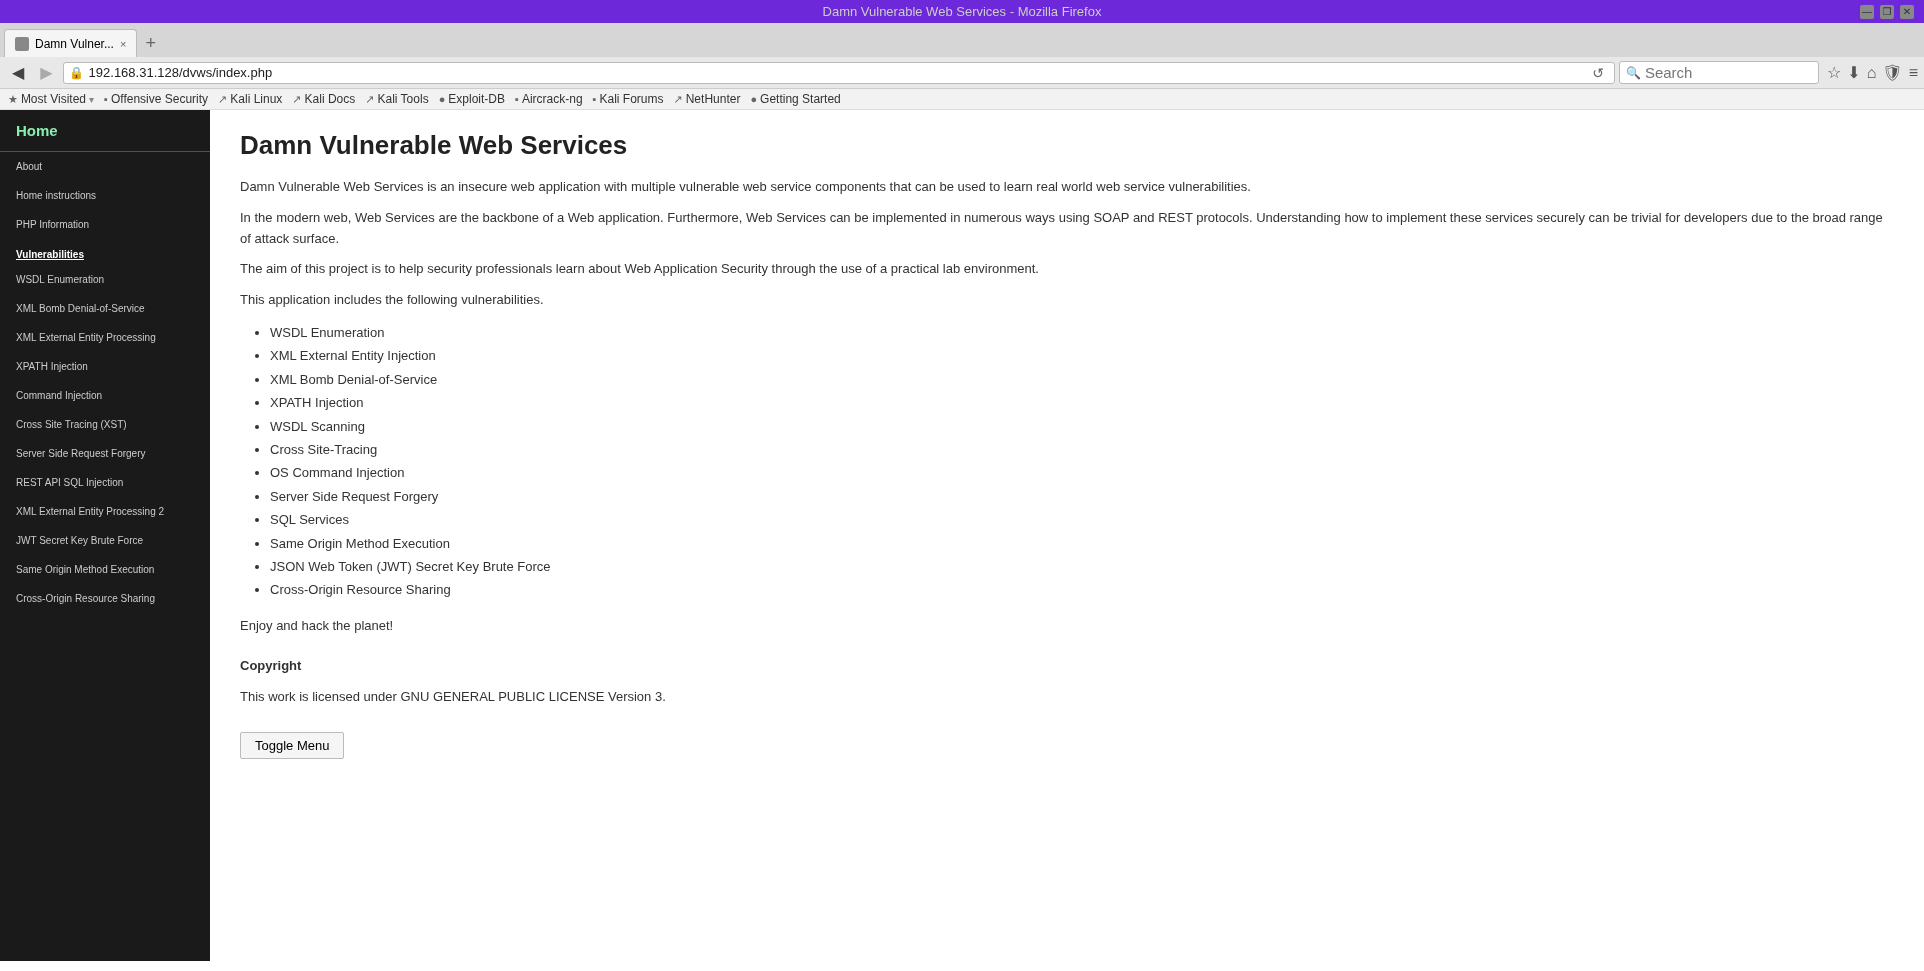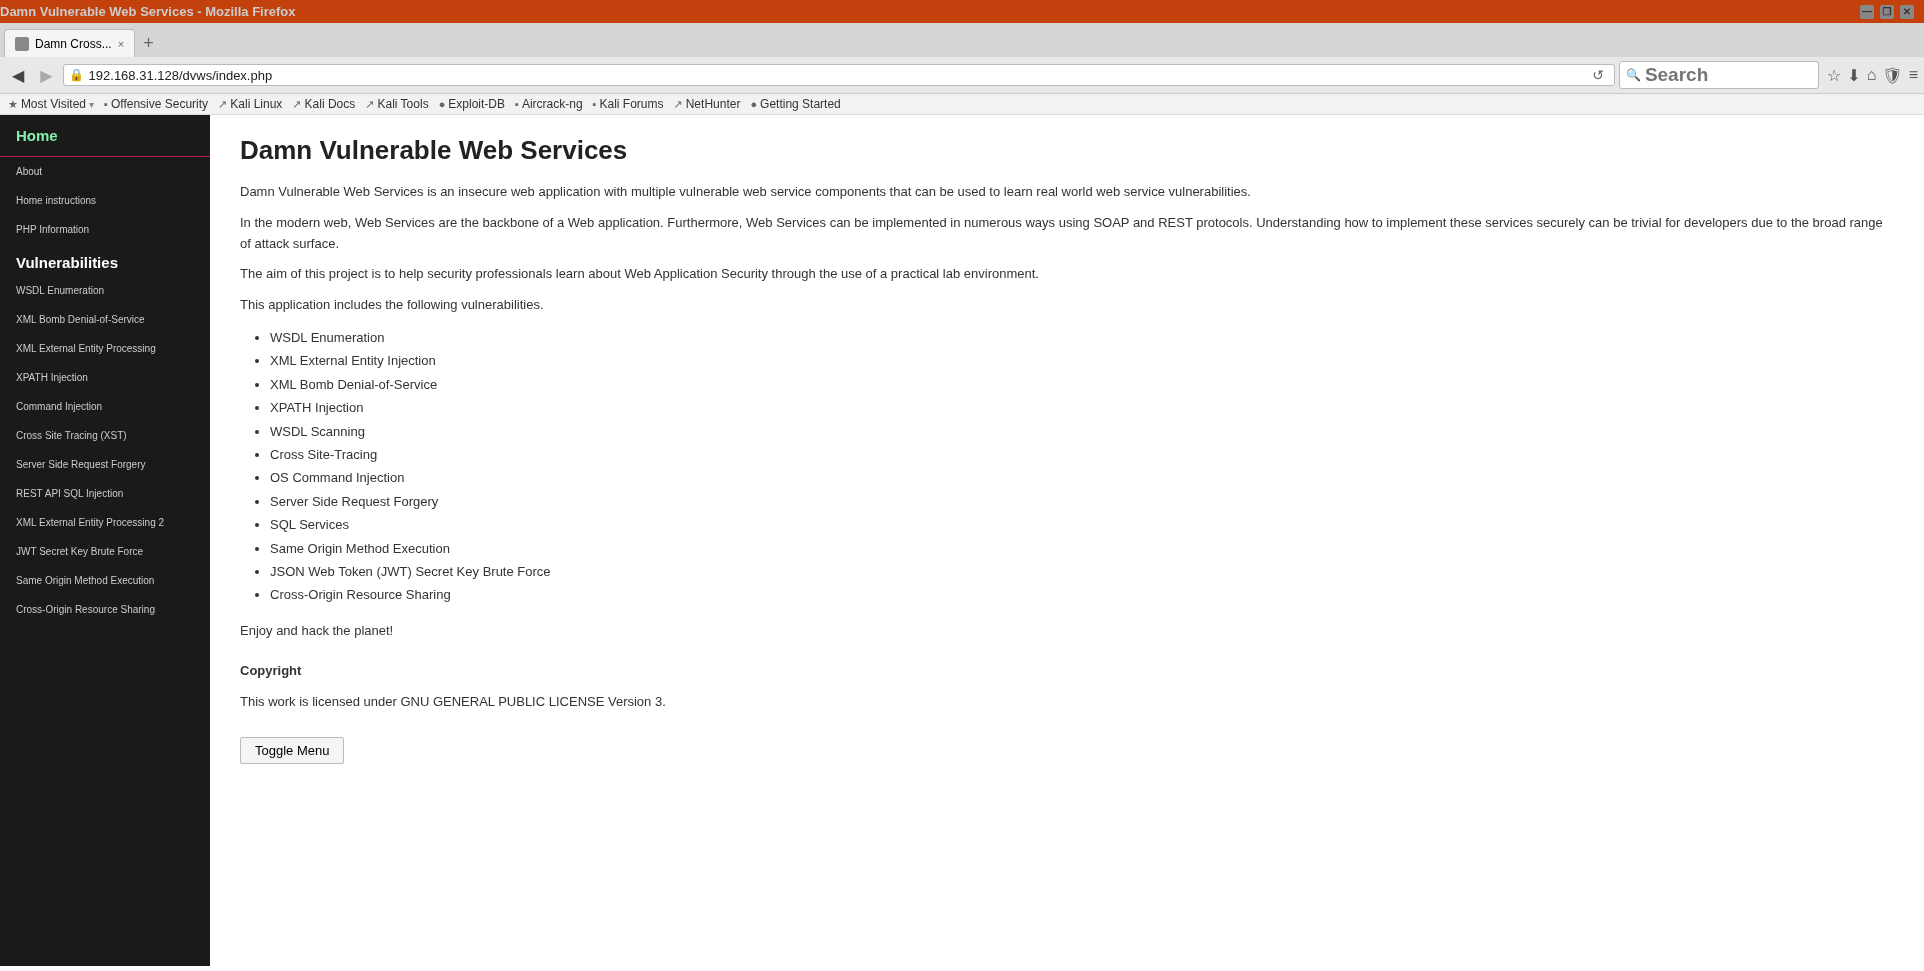--- a/index.html
+++ b/index.html
@@ -1,29 +1,28 @@
 <!DOCTYPE html>
 <html><head>
   <meta charset="utf-8">
   <style>
     * { margin: 0; padding: 0; box-sizing: border-box; }
     body { font-family: Arial, sans-serif; font-size: 13px; background: #fff; }
 
     
     .title-bar {
-      background: #c2410c;
+      background: #6d28d9;
       color: #ccc;
       text-align: center;
       padding: 4px 0;
       font-size: 13px;
       position: relative;
       display: flex;
       align-items: center;
-      justify-content: flex-start;
-      font-weight: bold;
+      justify-content: center;
     }
     .title-bar-controls {
       position: absolute;
       right: 10px;
       display: flex;
       gap: 6px;
     }
     .title-bar-control {
       width: 14px;
       height: 14px;
@@ -138,25 +137,24 @@
       gap: 4px;
       width: 200px;
     }
     .search-icon-span {
       font-size: 12px;
       color: #888;
     }
     .search-input {
       border: none;
       outline: none;
-      font-size: 19px;
+      font-size: 15px;
       color: #a16207;
       background: transparent;
       width: 140px;
-      font-weight: bold;
     }
     .nav-icons {
       display: flex;
       gap: 6px;
       align-items: center;
       margin-left: 4px;
     }
     .nav-icon {
       font-size: 16px;
       color: #555;
@@ -218,23 +216,24 @@
     .sidebar-item {
       padding: 9px 16px;
       font-size: 10px;
       color: #ccc;
       cursor: pointer;
       display: block;
       text-decoration: none;
     }
     .sidebar-section-title {
       padding: 10px 16px 5px 16px;
-      font-size: 15px;
+      font-size: 10px;
       font-weight: bold;
       color: #fff;
+      text-decoration: underline;
     }
 
     
     .content {
       flex: 1;
       padding: 20px 30px;
       overflow-y: auto;
       background: #fff;
     }
     .content h1 {
@@ -291,21 +290,21 @@
   <div class="title-bar-controls">
     <div class="title-bar-control">—</div>
     <div class="title-bar-control">❐</div>
     <div class="title-bar-control">✕</div>
   </div>
 </div>
 
 <div class="tab-bar">
   <div class="tab">
     <div class="tab-favicon"></div>
-    <span>Damn Cross...</span>
+    <span>Damn Vulner...</span>
     <span class="tab-close">×</span>
   </div>
   <button class="tab-new">+</button>
 </div>
 
 <div class="nav-bar">
   <button class="nav-btn">◀</button>
   <button class="nav-btn" disabled="">▶</button>
   <div class="url-bar-container">
     <span class="url-lock">🔒</span>

